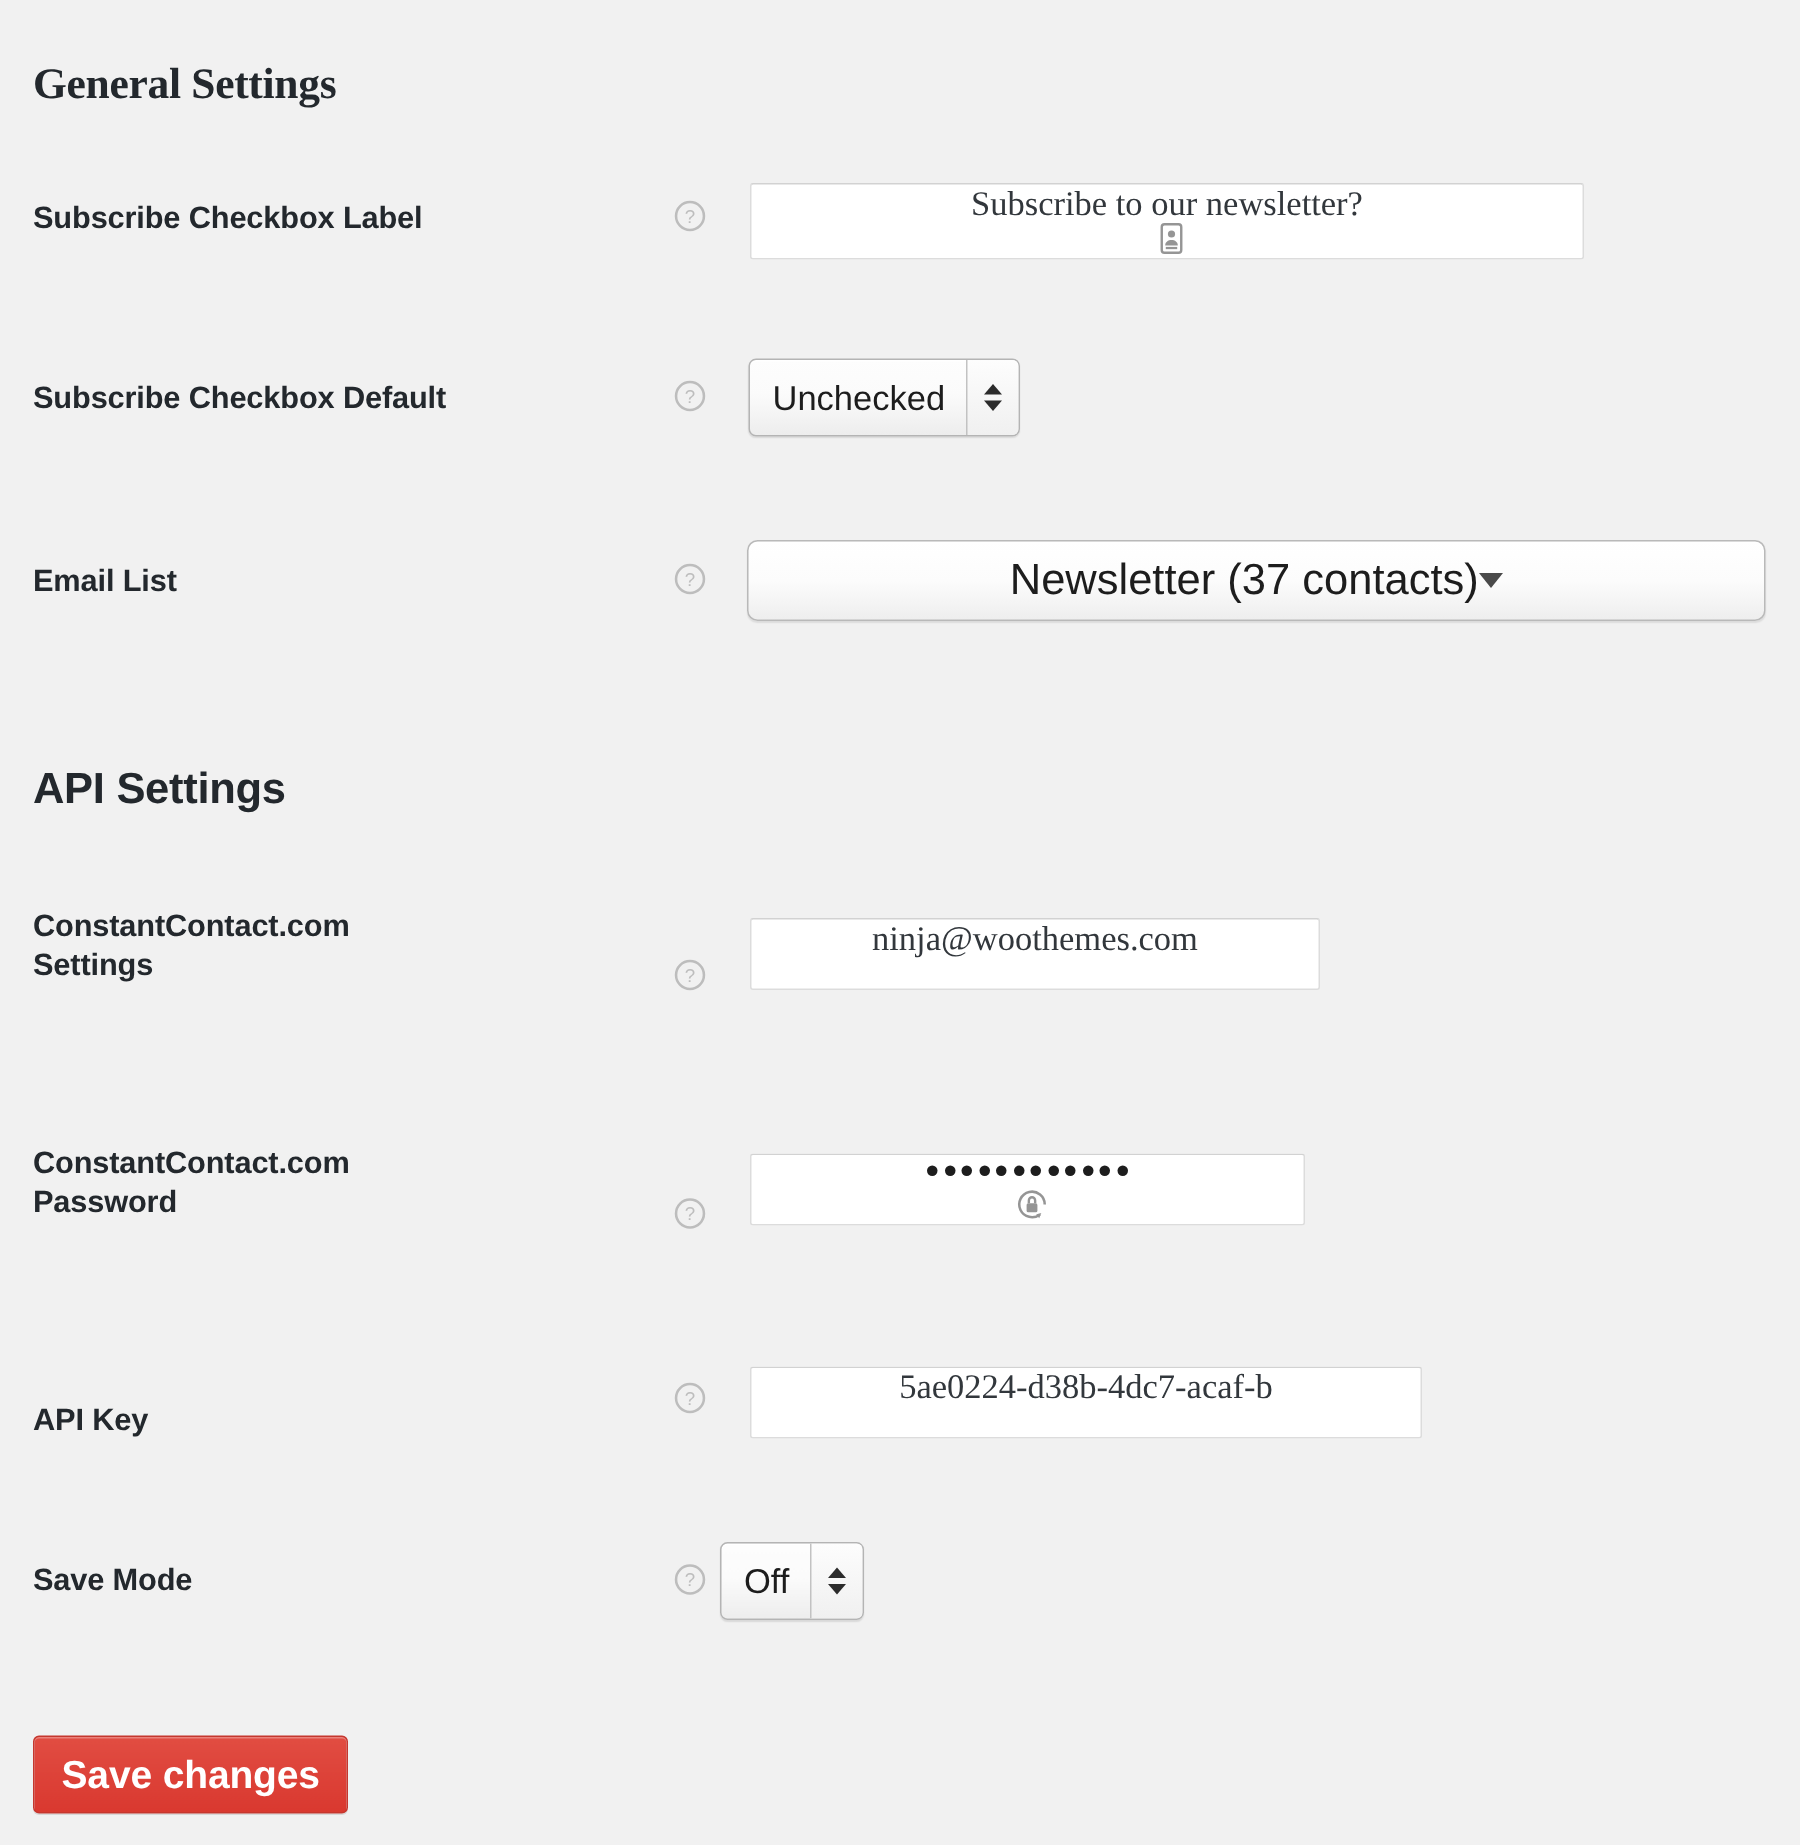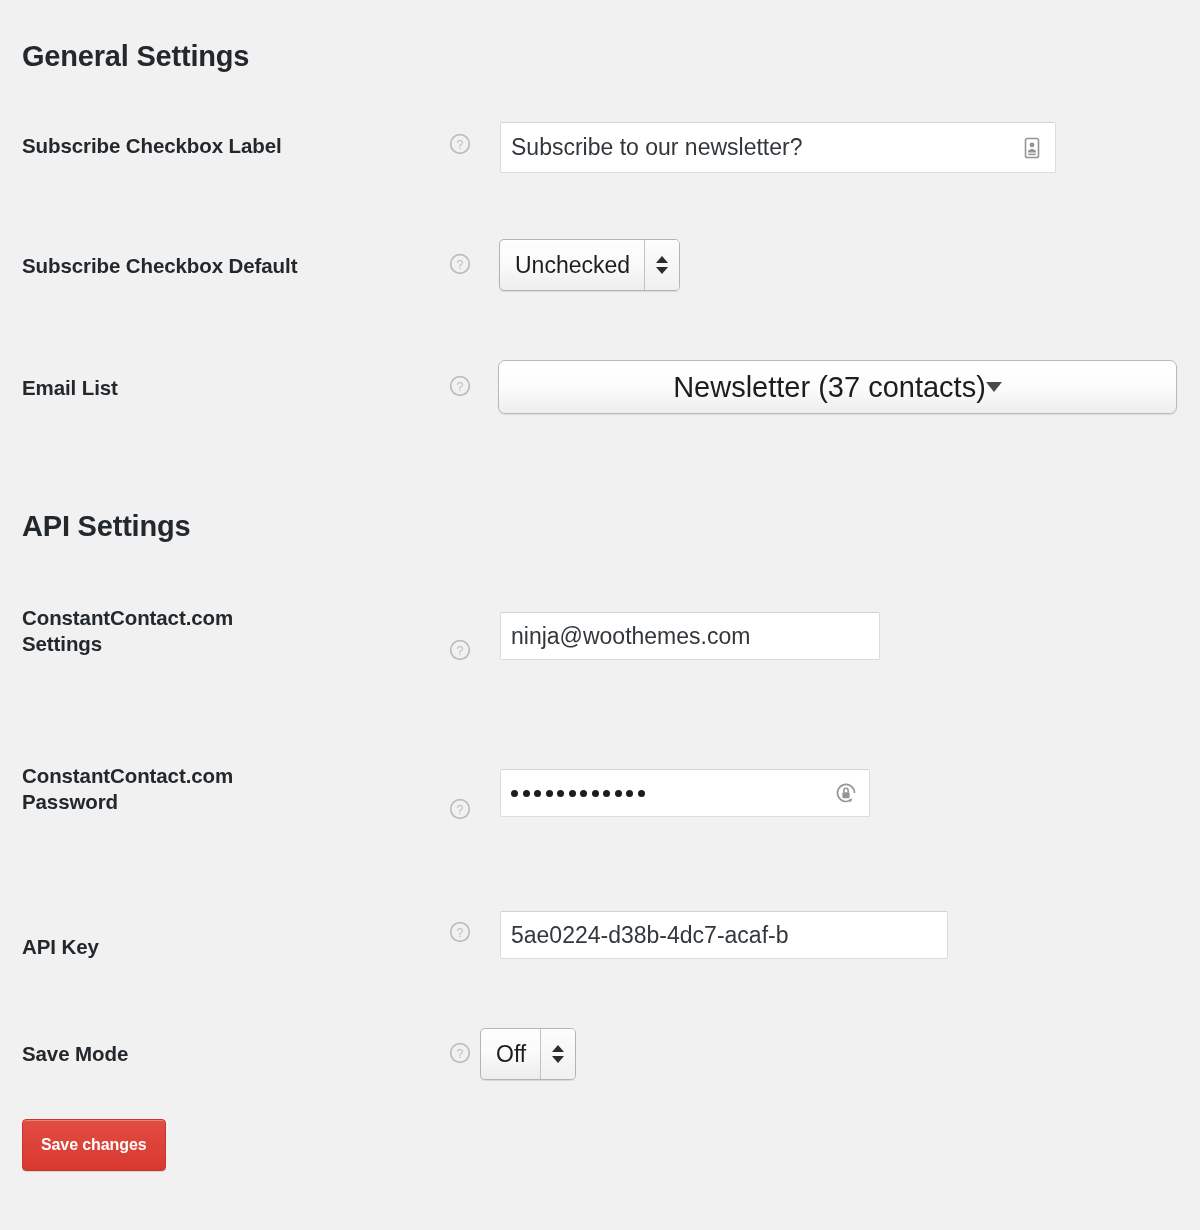--- a/index.html
+++ b/index.html
@@ -27,21 +27,21 @@
   .section-heading {
     position: absolute;
     left: 22px;
     font-size: 29px;
     font-weight: bold;
     letter-spacing: -0.2px;
     color: #23282d;
     line-height: 1;
     white-space: nowrap;
   }
-  #heading-general { top: 18px; }
+  #heading-general { top: 18px; font-family: Liberation Serif, serif; }
   #heading-api     { top: 488px; }
 
   
   .row {
     position: absolute;
     left: 0;
     width: 1200px;
     height: 0;
   }
   .row-label {
@@ -65,29 +65,30 @@
   .help-icon svg { display: block; }
 
   
   .text-input {
     position: absolute;
     box-sizing: border-box;
     background: #ffffff;
     border: 1px solid #dcdcdc;
     border-top-color: #d2d2d2;
     border-radius: 2px;
-    font-family: Liberation Sans, sans-serif;
+    font-family: Liberation Serif, serif;
     font-size: 23px;
     color: #32373c;
     padding: 0 10px;
     line-height: normal;
     display: flex;
     align-items: center;
     overflow: hidden;
     white-space: nowrap;
+    flex-direction: column;
   }
   .input-value {
     flex: 1 1 auto;
     overflow: hidden;
     white-space: nowrap;
   }
 
   
   .field-glyph {
     flex: 0 0 auto;
@@ -177,31 +178,31 @@
     border-left: 8px solid transparent;
     border-right: 8px solid transparent;
     border-top: 10px solid #4a4a4a;
     margin-right: 4px;
   }
 
   
   .save-button {
     position: absolute;
     left: 22px;
-    top: 1119px;
+    top: 1157px;
     box-sizing: border-box;
     padding: 0 18px;
     height: 52px;
     display: inline-flex;
     align-items: center;
     background: linear-gradient(to bottom, #e14d42 0%, #d9382f 100%);
     border: 1px solid #c5372e;
     border-radius: 4px;
     color: #ffffff;
-    font-size: 16px;
+    font-size: 26px;
     font-weight: bold;
     letter-spacing: -0.1px;
     box-shadow: inset 0 1px 0 rgba(255,255,255,0.30), 0 1px 0 rgba(0,0,0,0.10);
     cursor: pointer;
     white-space: nowrap;
   }
 </style>
 </head>
 <body>
 

